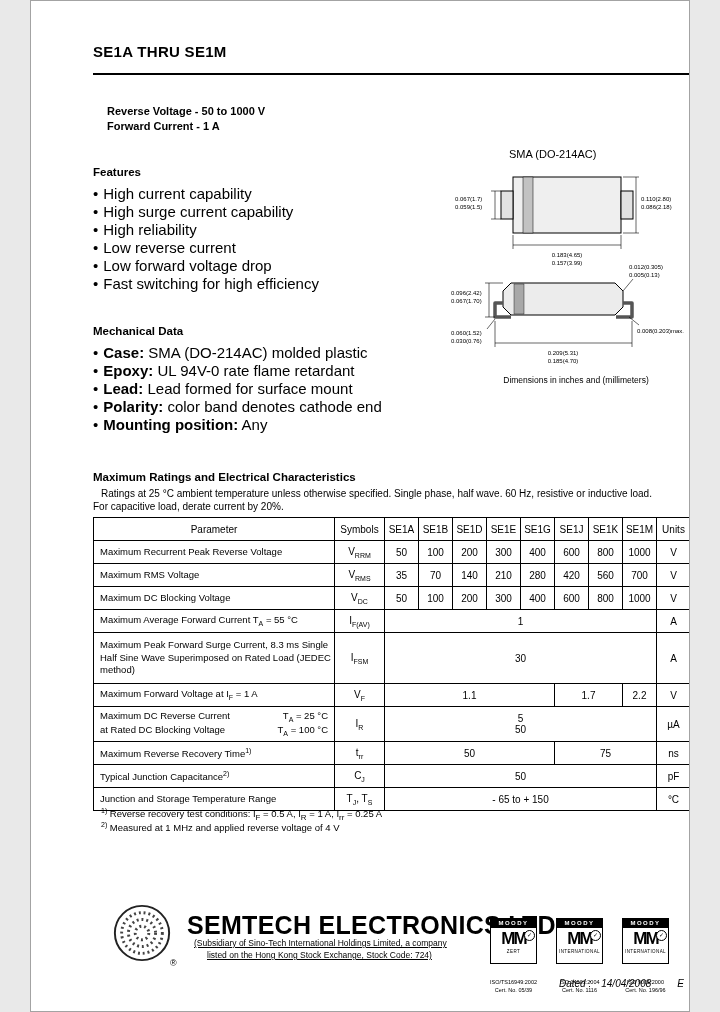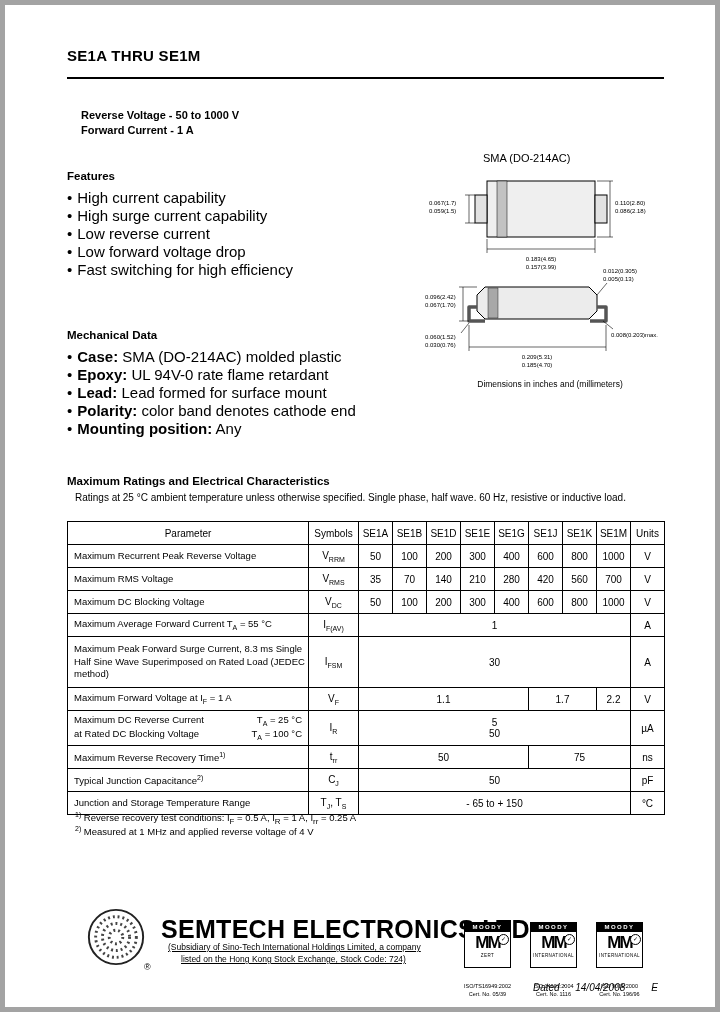--- a/index.html
+++ b/index.html
@@ -1,18 +1,18 @@
 <!DOCTYPE html>
 <html><head>
 <meta charset="utf-8">
 <style>
   html,body { margin:0; padding:0; background:#e9e9e9; }
   .page {
-    position:relative; width:720px; height:1012px; margin:0 auto;
-    background:#fff; border:5px solid #a3a3a3; box-sizing:border-box;
+    position:relative; width:660px; height:1012px; margin:0 auto;
+    background:#fff; border:1px solid #a3a3a3; box-sizing:border-box;
     font-family:"Liberation Sans", sans-serif; color:#000;
     overflow:hidden;
   }
   .abs { position:absolute; }
   .title { left:62px; top:42px; font-size:15px; font-weight:700; letter-spacing:0.3px; }
   .title-rule { left:62px; top:72px; width:597px; border-top:2px solid #000; height:0; }
   .heading { left:62px; top:84px; font-size:12.5px; font-weight:700; }
   .sub1 { left:76px; top:104px; font-size:11px; font-weight:700; }
   .sub2 { left:76px; top:119px; font-size:11px; font-weight:700; }
   .pkg-label { left:478px; top:147px; font-size:11px; }
@@ -125,36 +125,38 @@
     <text x="186" y="176">0.008(0.203)max.</text>
     <line x1="188" y1="168" x2="178" y2="160"></line>
   </svg>
 
   <div class="abs dim-note">Dimensions in inches and (millimeters)</div>
 
   <div class="abs features">
     <div class="sec-h">Features</div>
     <div class="li"><span class="b">•</span><span>High current capability</span></div>
     <div class="li"><span class="b">•</span><span>High surge current capability</span></div>
+    <div class="li"><span class="b">•</span><span>High reliability</span></div>
     <div class="li"><span class="b">•</span><span>Low reverse current</span></div>
     <div class="li"><span class="b">•</span><span>Low forward voltage drop</span></div>
     <div class="li"><span class="b">•</span><span>Fast switching for high efficiency</span></div>
   </div>
 
   <div class="abs mech">
     <div class="sec-h">Mechanical Data</div>
     <div class="li"><span class="b">•</span><span class="bl">Case:</span><span> SMA (DO-214AC) molded plastic</span></div>
     <div class="li"><span class="b">•</span><span class="bl">Epoxy:</span><span> UL 94V-0 rate flame retardant</span></div>
     <div class="li"><span class="b">•</span><span class="bl">Lead:</span><span> Lead formed for surface mount</span></div>
     <div class="li"><span class="b">•</span><span class="bl">Polarity:</span><span> color band denotes cathode end</span></div>
     <div class="li"><span class="b">•</span><span class="bl">Mounting position:</span><span> Any</span></div>
   </div>
 
   <div class="abs ratings-h">Maximum Ratings and Electrical Characteristics</div>
   <div class="abs note1">Ratings at 25 °C ambient temperature unless otherwise specified. Single phase, half wave. 60 Hz, resistive or inductive load.</div>
+  <div class="abs note2">For capacitive load, derate current by 20%.</div>
 
   <table class="abs ratings">
     <colgroup>
       <col style="width:241px">
         <col style="width:50px">
       <col style="width:34px">
         <col style="width:34px">
         <col style="width:34px">
         <col style="width:34px">
       <col style="width:34px">

